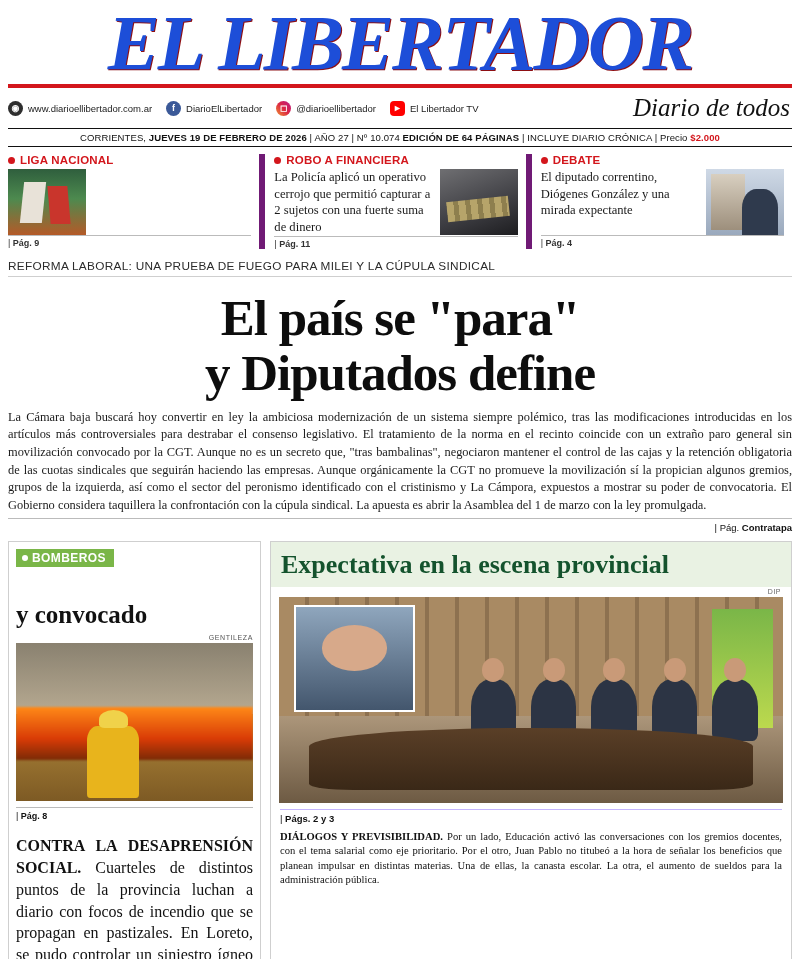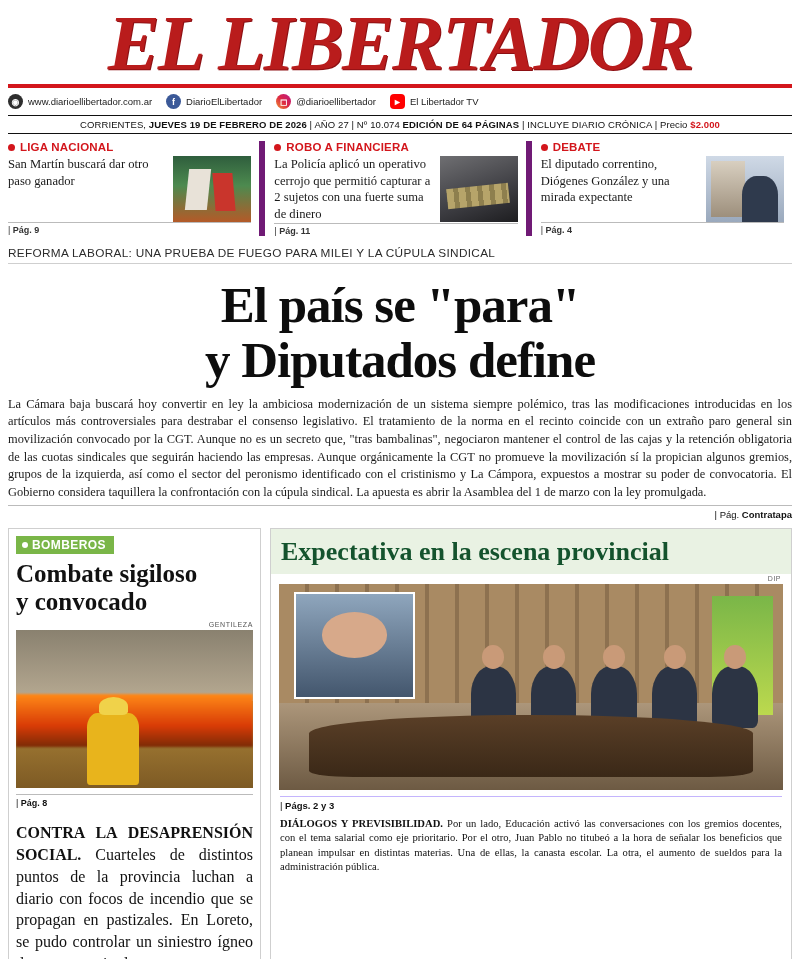--- a/index.html
+++ b/index.html
@@ -19,21 +19,21 @@
   .masthead {
     padding: 6px 8px 0 8px;
   }
   .masthead-title {
     font-family: "Liberation Serif", serif;
     font-weight: bold;
     font-style: italic;
     font-size: 78px;
     line-height: 0.95;
     letter-spacing: -2px;
-    color: #b91c1c;
+    color: #1d4ed8;
     text-align: center;
     text-shadow: 1px 1px 0 #8d0f13;
     white-space: nowrap;
   }
   .masthead-rule {
     height: 4px;
     background: #d3161c;
     margin: 4px 0 0 0;
   }
 
@@ -381,20 +381,21 @@
       <span>DiarioElLibertador</span>
     </div>
     <div class="social-item">
       <span class="si-icon si-ig">◻</span>
       <span>@diarioellibertador</span>
     </div>
     <div class="social-item">
       <span class="si-icon si-yt">►</span>
       <span>El Libertador TV</span>
     </div>
+    <div class="slogan">Diario de todos</div>
   </div>
 
   <div class="dateline">
     <span>CORRIENTES,</span>
     <b>JUEVES 19 DE FEBRERO DE 2026</b>
     | <span>AÑO 27</span>
     | <span>Nº 10.074</span>
     <b>EDICIÓN DE 64 PÁGINAS</b>
     | <span>INCLUYE DIARIO CRÓNICA</span>
     | <span>Precio</span>
@@ -402,21 +403,20 @@
   </div>
 
   <div class="teasers">
 
     <div class="teaser">
       <div class="teaser-head">
         <span class="bullet"></span>
         <span class="teaser-kicker">LIGA NACIONAL</span>
       </div>
       <div class="teaser-body">
-        <div class="teaser-text">San Martín buscará dar otro paso ganador</div>
         <div class="teaser-thumb">
           <div class="ph ph-basket"></div>
         </div>
       </div>
       <div class="teaser-page">| <b>Pág. 9</b></div>
     </div>
 
     <div class="teaser">
       <div class="teaser-head">
         <span class="bullet"></span>
@@ -461,21 +461,21 @@
   </div>
 
   <div class="bottom">
 
     <div class="col-left">
       <div class="kicker-box">
         <span class="bullet-w"></span>
         <span>BOMBEROS</span>
       </div>
       <div class="left-headline">
-        <span>Combate sigiloso</span><br>
+        <br>
         <span>y convocado</span>
       </div>
       <div class="credit">GENTILEZA</div>
       <div class="left-photo">
         <div class="smoke"></div>
         <div class="fire"></div>
         <div class="fireman"></div>
       </div>
       <div class="left-page">| <b>Pág. 8</b></div>
       <div class="left-body">

